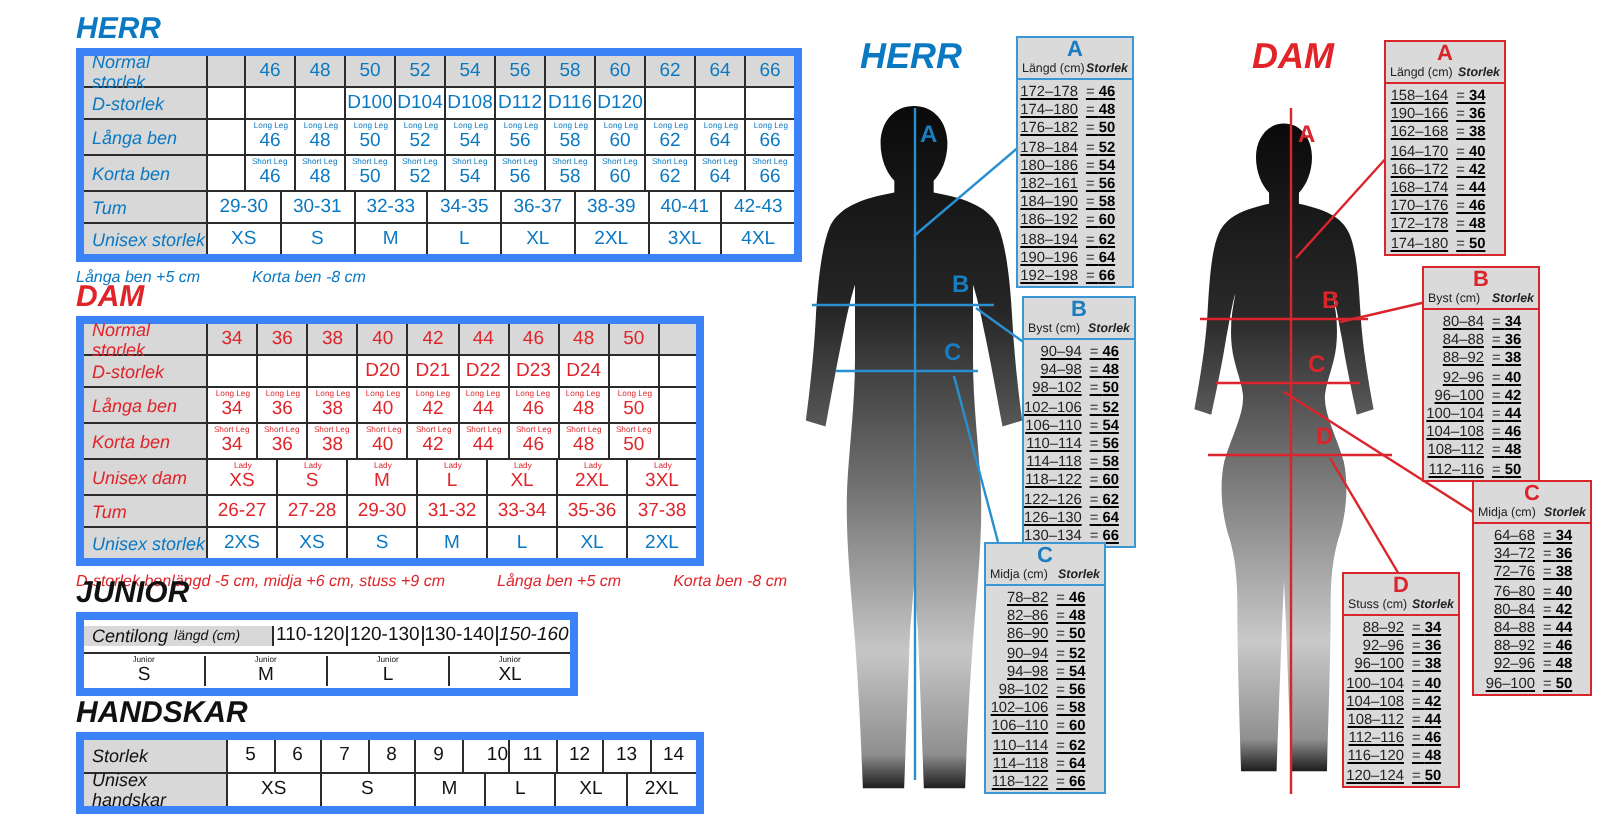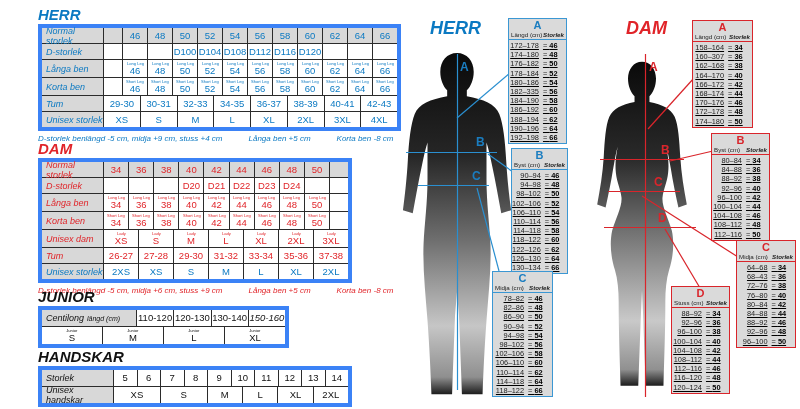--- a/index.html
+++ b/index.html
@@ -23,21 +23,21 @@
   .t-cell .tiny{display:block;font-size:5px;line-height:5px;transform:scale(.82);white-space:nowrap;}
   .t-cell .val{display:block;line-height:10px;white-space:nowrap;}
   .lab2{font-size:7px;font-style:italic;}
   .tbl-herr{width:355px;} .tbl-herr .t-label{width:62px;color:#0b79c2;}
   .tbl-herr .t-cell{color:#0b79c2;}
   .tbl-dam{width:306px;}  .tbl-dam .t-label{width:62px;color:#e02429;}
   .tbl-dam .t-cell{color:#e02429;}
   .tbl-dam .t-row.bluerow .t-label,.tbl-dam .t-row.bluerow .t-cell{color:#0b79c2;}
   .tbl-junior{width:243px;} .tbl-junior .t-label{width:95px;color:#111;}
   .tbl-junior .t-cell{color:#111;}
-  .tbl-junior .t-row{height:16px;} .tbl-junior .t-row.tall{height:17px;}
+  .tbl-junior .t-row{height:16px;align-items:center;} .tbl-junior .t-row.tall{height:17px;}
   .tbl-handskar{width:306px;} .tbl-handskar .t-label{width:72px;color:#111;}
   .tbl-handskar .t-cell{color:#111;}
   .tbl-handskar .t-row{height:16px;}
   .footnote{display:flex;gap:26px;font-size:8px;font-style:italic;margin-top:3px;white-space:nowrap;}
   .footnote.blue{color:#0b79c2;} .footnote.red{color:#e02429;}
   
   .fig-title{position:absolute;font-size:18px;font-weight:bold;font-style:italic;}
   .fig-title.blue{color:#0b79c2;} .fig-title.red{color:#e02429;}
   .fig-letter{position:absolute;font-size:12px;font-weight:bold;}
   .fig-letter.blue{color:#1a7dc0;} .fig-letter.red{color:#d9252b;}
@@ -315,21 +315,20 @@
           </div>
           <div class="t-cell" style="flex: 1.47 0 0%;">
             <span class="val">3XL</span>
           </div>
           <div class="t-cell" style="flex: 1.47 0 0%;">
             <span class="val">4XL</span>
           </div>
         </div>
       </div>
     <div class="footnote blue">
-      <span>D-storlek benlängd -5 cm, midja +9 cm, stuss +4 cm</span>
       <span>Långa ben +5 cm</span>
       <span>Korta ben -8 cm</span>
     </div>
   </div>
 
   <div class="sec" style="left:38px;top:141px;">
     <div class="sec-title red">DAM</div>
     <div class="t-table tbl-dam">
         <div class="t-row gray">
           <div class="t-label">
@@ -639,21 +638,21 @@
           </div>
           <div class="t-cell" style="flex: 1 0 0%;">
             <span class="val">7</span>
           </div>
           <div class="t-cell" style="flex: 1 0 0%;">
             <span class="val">8</span>
           </div>
           <div class="t-cell" style="flex: 1 0 0%;">
             <span class="val">9</span>
           </div>
-          <div class="t-cell" style="flex: 1 0 0%;">
+          <div class="t-cell" style="flex: 1 0 0%; align-items: flex-end;">
             <span class="val">10</span>
           </div>
           <div class="t-cell" style="flex: 1 0 0%;">
             <span class="val">11</span>
           </div>
           <div class="t-cell" style="flex: 1 0 0%;">
             <span class="val">12</span>
           </div>
           <div class="t-cell" style="flex: 1 0 0%;">
             <span class="val">13</span>
@@ -768,21 +767,21 @@
         </div>
         <div class="spec-row">
           <span class="rng">178–184</span>
           <span class="sz">= <b>52</b></span>
         </div>
         <div class="spec-row">
           <span class="rng">180–186</span>
           <span class="sz">= <b>54</b></span>
         </div>
         <div class="spec-row">
-          <span class="rng">182–335</span>
+          <span class="rng">182–161</span>
           <span class="sz">= <b>56</b></span>
         </div>
         <div class="spec-row">
           <span class="rng">184–190</span>
           <span class="sz">= <b>58</b></span>
         </div>
         <div class="spec-row">
           <span class="rng">186–192</span>
           <span class="sz">= <b>60</b></span>
         </div>
@@ -911,21 +910,21 @@
       <div class="meas-row">
         <span>Längd (cm)</span>
         <span class="m2">Storlek</span>
       </div>
       <div class="spec-rows">
         <div class="spec-row">
           <span class="rng">158–164</span>
           <span class="sz">= <b>34</b></span>
         </div>
         <div class="spec-row">
-          <span class="rng">160–307</span>
+          <span class="rng">190–166</span>
           <span class="sz">= <b>36</b></span>
         </div>
         <div class="spec-row">
           <span class="rng">162–168</span>
           <span class="sz">= <b>38</b></span>
         </div>
         <div class="spec-row">
           <span class="rng">164–170</span>
           <span class="sz">= <b>40</b></span>
         </div>
@@ -1001,21 +1000,21 @@
       <div class="meas-row">
         <span>Midja (cm)</span>
         <span class="m2">Storlek</span>
       </div>
       <div class="spec-rows">
         <div class="spec-row">
           <span class="rng">64–68</span>
           <span class="sz">= <b>34</b></span>
         </div>
         <div class="spec-row">
-          <span class="rng">68–43</span>
+          <span class="rng">34–72</span>
           <span class="sz">= <b>36</b></span>
         </div>
         <div class="spec-row">
           <span class="rng">72–76</span>
           <span class="sz">= <b>38</b></span>
         </div>
         <div class="spec-row">
           <span class="rng">76–80</span>
           <span class="sz">= <b>40</b></span>
         </div>

